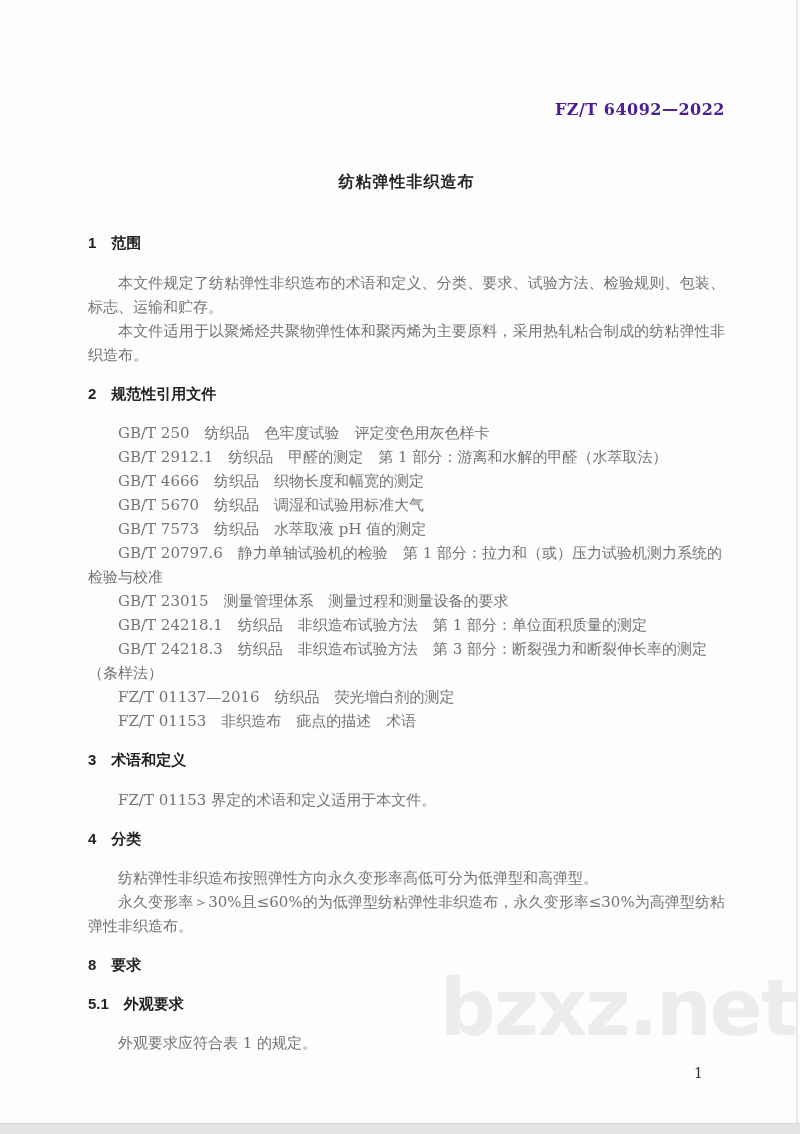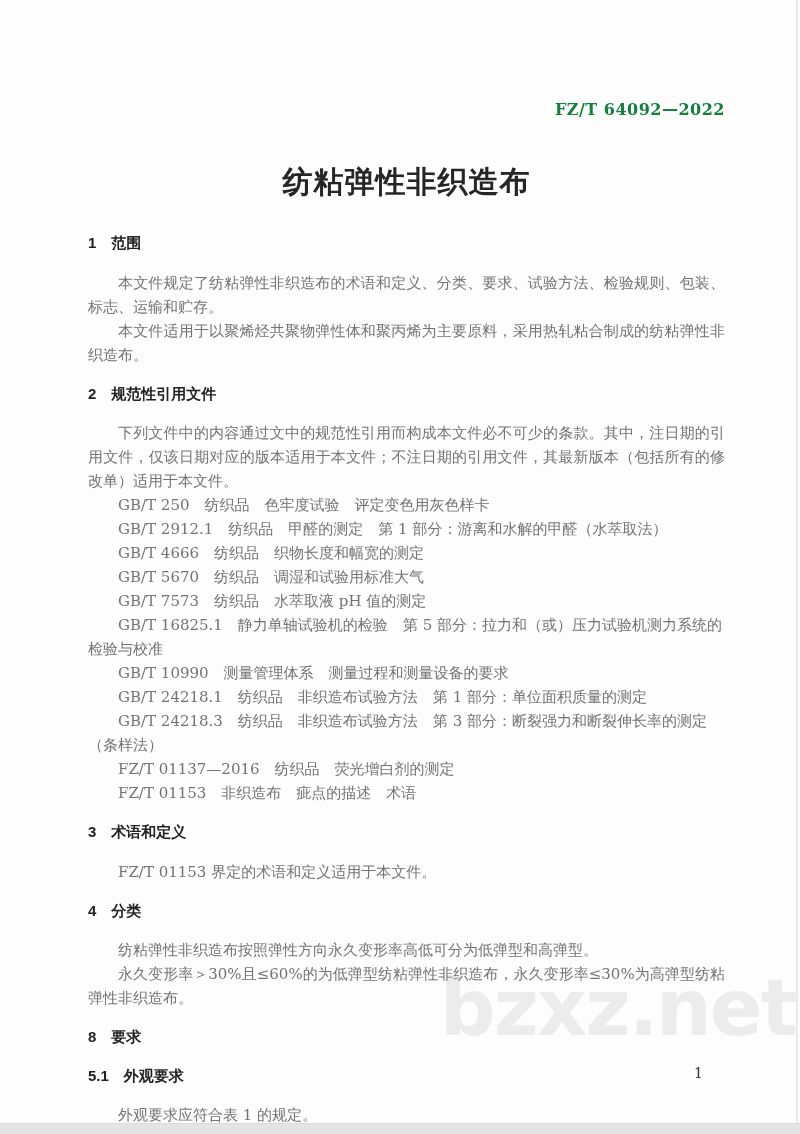--- a/index.html
+++ b/index.html
@@ -19,28 +19,28 @@
     width: 637px;
     z-index: 2;
   }
   .std-code {
     margin-top: 100px;
     text-align: right;
     font-weight: bold;
     font-size: 16px;
     line-height: 20px;
     letter-spacing: 0.5px;
-    color: #15803d;
+    color: #4c1d95;
   }
   .doc-title {
     margin: 45px 0 0 0;
     text-align: center;
     font-family: "Liberation Sans", "DejaVu Sans", sans-serif;
     font-weight: bold;
-    font-size: 30px;
+    font-size: 16px;
     line-height: 34px;
     letter-spacing: 1px;
     color: #262626;
   }
   .sec-heading {
     margin: 16px 0 16px 0;
     font-family: "Liberation Sans", "DejaVu Sans", sans-serif;
     font-weight: bold;
     font-size: 15px;
     line-height: 22.5px;
@@ -112,29 +112,28 @@
 
     <div class="std-code">FZ/T 64092—2022</div>
 
     <h1 class="doc-title">纺粘弹性非织造布</h1>
 
     <h2 class="sec-heading first">1　范围</h2>
     <p class="body-p">本文件规定了纺粘弹性非织造布的术语和定义、分类、要求、试验方法、检验规则、包装、标志、运输和贮存。</p>
     <p class="body-p">本文件适用于以聚烯烃共聚物弹性体和聚丙烯为主要原料，采用热轧粘合制成的纺粘弹性非织造布。</p>
 
     <h2 class="sec-heading">2　规范性引用文件</h2>
-    <p class="body-p">下列文件中的内容通过文中的规范性引用而构成本文件必不可少的条款。其中，注日期的引用文件，仅该日期对应的版本适用于本文件；不注日期的引用文件，其最新版本（包括所有的修改单）适用于本文件。</p>
     <ul class="refs">
       <li class="body-p">GB/T 250　纺织品　色牢度试验　评定变色用灰色样卡</li>
       <li class="body-p">GB/T 2912.1　纺织品　甲醛的测定　第 1 部分：游离和水解的甲醛（水萃取法）</li>
       <li class="body-p">GB/T 4666　纺织品　织物长度和幅宽的测定</li>
       <li class="body-p">GB/T 5670　纺织品　调湿和试验用标准大气</li>
       <li class="body-p">GB/T 7573　纺织品　水萃取液 pH 值的测定</li>
-      <li class="body-p">GB/T 16825.1　静力单轴试验机的检验　第 5 部分：拉力和（或）压力试验机测力系统的检验与校准</li>
-      <li class="body-p">GB/T 10990　测量管理体系　测量过程和测量设备的要求</li>
+      <li class="body-p">GB/T 20797.6　静力单轴试验机的检验　第 1 部分：拉力和（或）压力试验机测力系统的检验与校准</li>
+      <li class="body-p">GB/T 23015　测量管理体系　测量过程和测量设备的要求</li>
       <li class="body-p">GB/T 24218.1　纺织品　非织造布试验方法　第 1 部分：单位面积质量的测定</li>
       <li class="body-p">GB/T 24218.3　纺织品　非织造布试验方法　第 3 部分：断裂强力和断裂伸长率的测定（条样法）</li>
       <li class="body-p">FZ/T 01137—2016　纺织品　荧光增白剂的测定</li>
       <li class="body-p">FZ/T 01153　非织造布　疵点的描述　术语</li>
     </ul>
 
     <h2 class="sec-heading">3　术语和定义</h2>
     <p class="body-p">FZ/T 01153 界定的术语和定义适用于本文件。</p>
 
     <h2 class="sec-heading">4　分类</h2>

